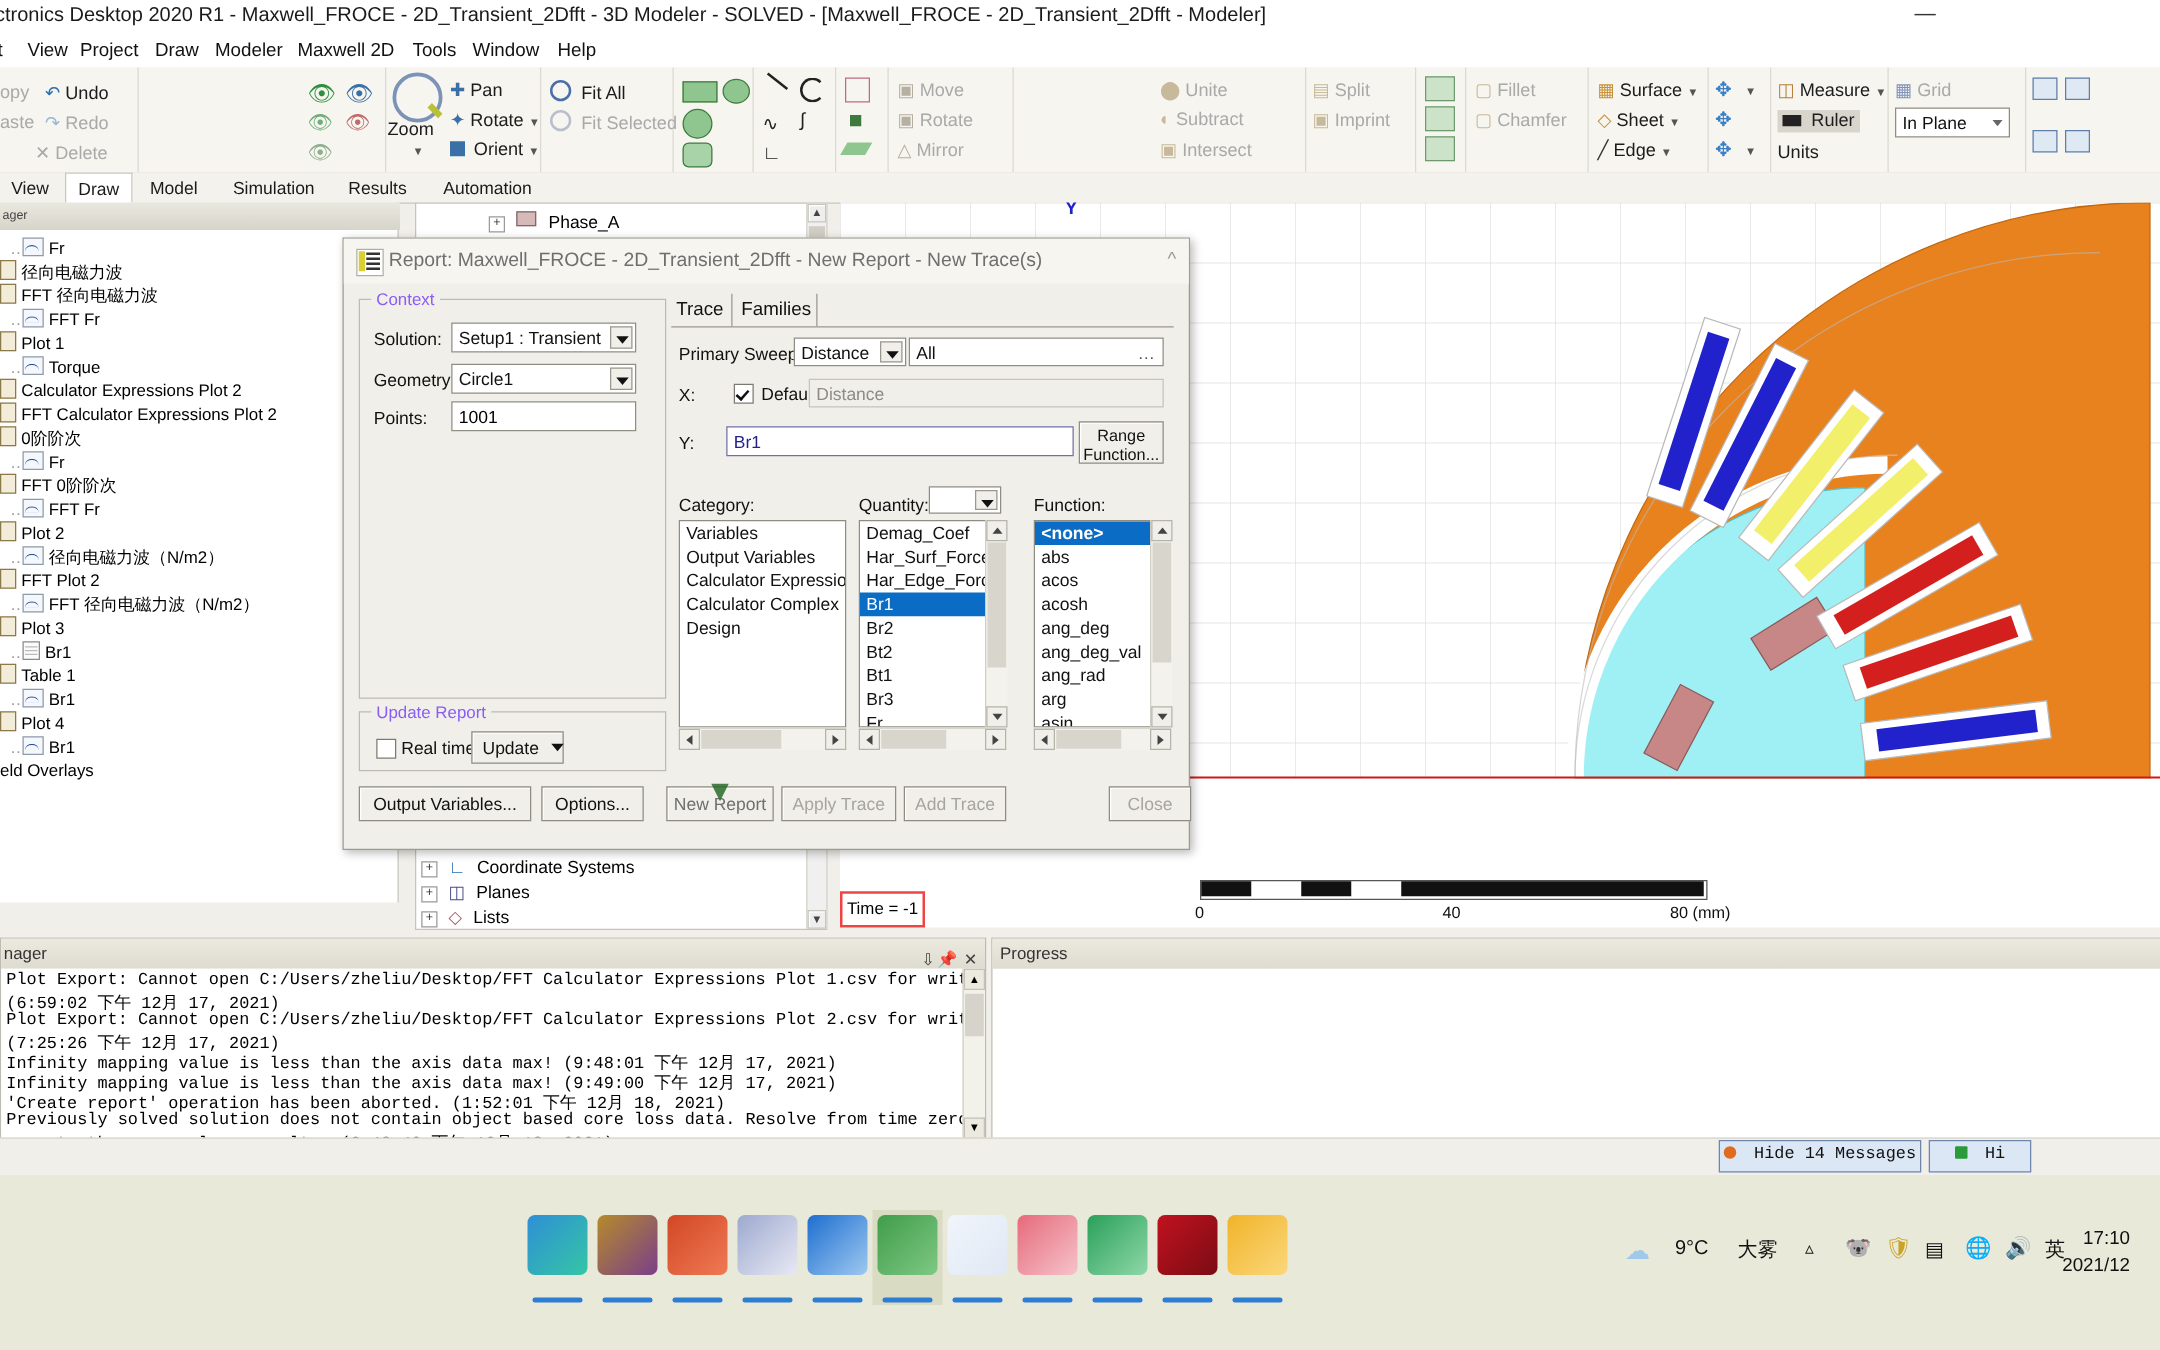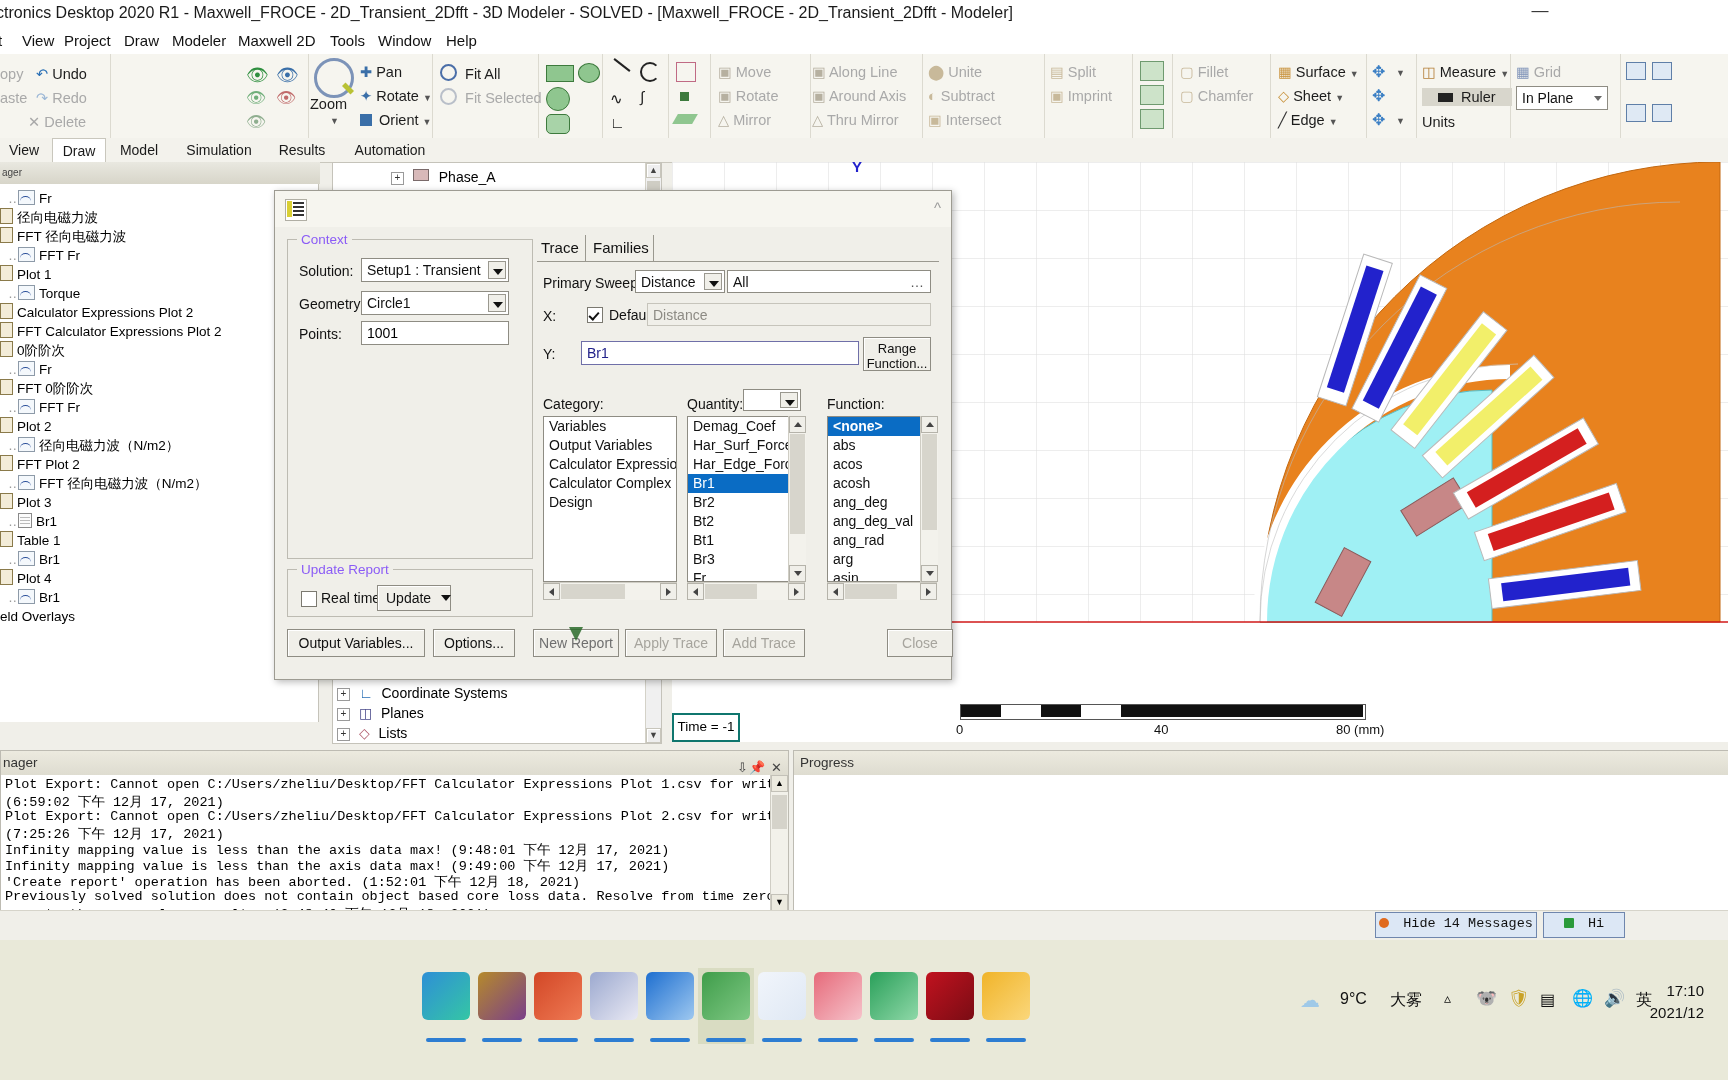--- a/index.html
+++ b/index.html
@@ -59,21 +59,21 @@
   .mt-thumb{position:absolute;left:1px;top:18px;width:13px;height:120px;background:#cfcdc4;}
 
   
   .view3d{position:absolute;left:672px;top:162px;width:1056px;height:580px;background:#fff;overflow:hidden;}
   .axislabel{position:absolute;font-size:15px;color:#2222cc;font-weight:bold;}
   .rulerbar{position:absolute;left:288px;top:542px;width:404px;height:14px;border:1px solid #555;background:#fff;}
   .rulerbar i{position:absolute;top:0;height:12px;background:#111;}
   .rnum{position:absolute;font-size:13px;color:#111;}
 
   
-  .timebox{position:absolute;left:672px;top:713px;width:64px;height:25px;border:2px solid #0f766e;background:#fff;
+  .timebox{position:absolute;left:672px;top:713px;width:64px;height:25px;border:2px solid #ef4444;background:#fff;
      font-size:13.5px;line-height:23px;text-align:center;}
 
   
   .dlg{position:absolute;left:274px;top:190px;width:676px;height:488px;background:#f0efe9;
       border:1px solid #9d9b92;box-shadow:2px 2px 7px rgba(0,0,0,.28);}
   .dlg-title{position:absolute;left:0;top:0;width:676px;height:36px;background:#f6f5ef;}
   .dlg-title .t{position:absolute;left:36px;top:9px;font-size:15.5px;color:#6f6f6f;white-space:nowrap;}
   .dlg-ico{position:absolute;left:10px;top:8px;width:20px;height:20px;background:#fff;border:1px solid #b0ae a4;border:1px solid #b0aea4;}
   .dlg-ico:before{content:"";position:absolute;left:1px;top:1px;width:5px;height:16px;background:#d9cf35;}
   .dlg-ico:after{content:"";position:absolute;left:7px;top:2px;width:11px;height:2px;background:#333;
@@ -263,31 +263,20 @@
         <span style="color:#b6b0a0">▣</span>
         <span>Move</span></div>
       <div class="ritem dim" style="left:8px;top:34px">
         <span style="color:#b6b0a0">▣</span>
         <span>Rotate</span></div>
       <div class="ritem dim" style="left:8px;top:58px">
         <span style="color:#b6b0a0">△</span>
         <span>Mirror</span></div>
     </div>
 
-    <div class="rgroup" style="left:806px;width:116px">
-      <div class="ritem dim" style="left:6px;top:10px">
-        <span style="color:#b6b0a0">▣</span>
-        <span>Along Line</span></div>
-      <div class="ritem dim" style="left:6px;top:34px">
-        <span style="color:#b6b0a0">▣</span>
-        <span>Around Axis</span></div>
-      <div class="ritem dim" style="left:6px;top:58px">
-        <span style="color:#b6b0a0">△</span>
-        <span>Thru Mirror</span></div>
-    </div>
 
     <div class="rgroup" style="left:922px;width:122px">
       <div class="ritem dim" style="left:6px;top:10px">
         <span style="color:#c8b99a">⬤</span>
         <span>Unite</span></div>
       <div class="ritem dim" style="left:6px;top:34px">
         <span style="color:#c8b99a">◐</span>
         <span>Subtract</span></div>
       <div class="ritem dim" style="left:6px;top:58px">
         <span style="color:#c8b99a">▣</span>
@@ -339,21 +328,21 @@
       <div class="ric" style="left:6px;top:32px;font-size:16px;color:#3b7fc4">✥</div>
       <div class="ric" style="left:6px;top:56px;font-size:16px;color:#3b7fc4">✥</div>
       <div class="ric caret" style="left:30px;top:62px">▼</div>
     </div>
 
     <div class="rgroup" style="left:1416px;width:94px">
       <div class="ritem" style="left:6px;top:10px">
         <span style="color:#b5803a">◫</span>
         <span>Measure</span>
         <span class="caret">▼</span></div>
-      <div class="ritem" style="left:6px;top:34px;background:#d8d6cc;padding:1px 16px">
+      <div class="ritem" style="left:6px;top:34px;background:#d8d6cc;padding:1px 4px">
         <span style="display:inline-block;width:15px;height:9px;background:#222;vertical-align:0;margin-right:4px"></span>
         <span>Ruler</span></div>
       <div class="ritem" style="left:6px;top:60px">Units</div>
     </div>
 
     <div class="rgroup" style="left:1510px;width:110px">
       <div class="ritem dim" style="left:6px;top:10px">
         <span style="color:#7f93b8">▦</span>
         <span>Grid</span></div>
       <div class="combo" style="left:6px;top:32px;width:92px;height:24px">
@@ -509,20 +498,21 @@
     </div>
     <div class="rnum" style="left:284px;top:560px">0</div>
     <div class="rnum" style="left:482px;top:560px">40</div>
     <div class="rnum" style="left:664px;top:560px">80 (mm)</div>
   </div>
   <div class="timebox">Time = -1</div>
 
   <div class="dlg">
     <div class="dlg-title">
       <div class="dlg-ico"></div>
+      <div class="t">Report: Maxwell_FROCE - 2D_Transient_2Dfft - New Report - New Trace(s)</div>
       <div class="dlg-close">^</div>
     </div>
 
     <div class="fieldset" style="left:12px;top:48px;width:244px;height:318px"></div>
     <div class="fslabel" style="left:22px;top:41px">Context</div>
 
     <div class="lbl" style="left:24px;top:72px">Solution:</div>
     <div class="combo" style="left:86px;top:67px;width:148px;height:24px">
       <div class="val">Setup1 : Transient</div>
       <div class="arw"></div>

